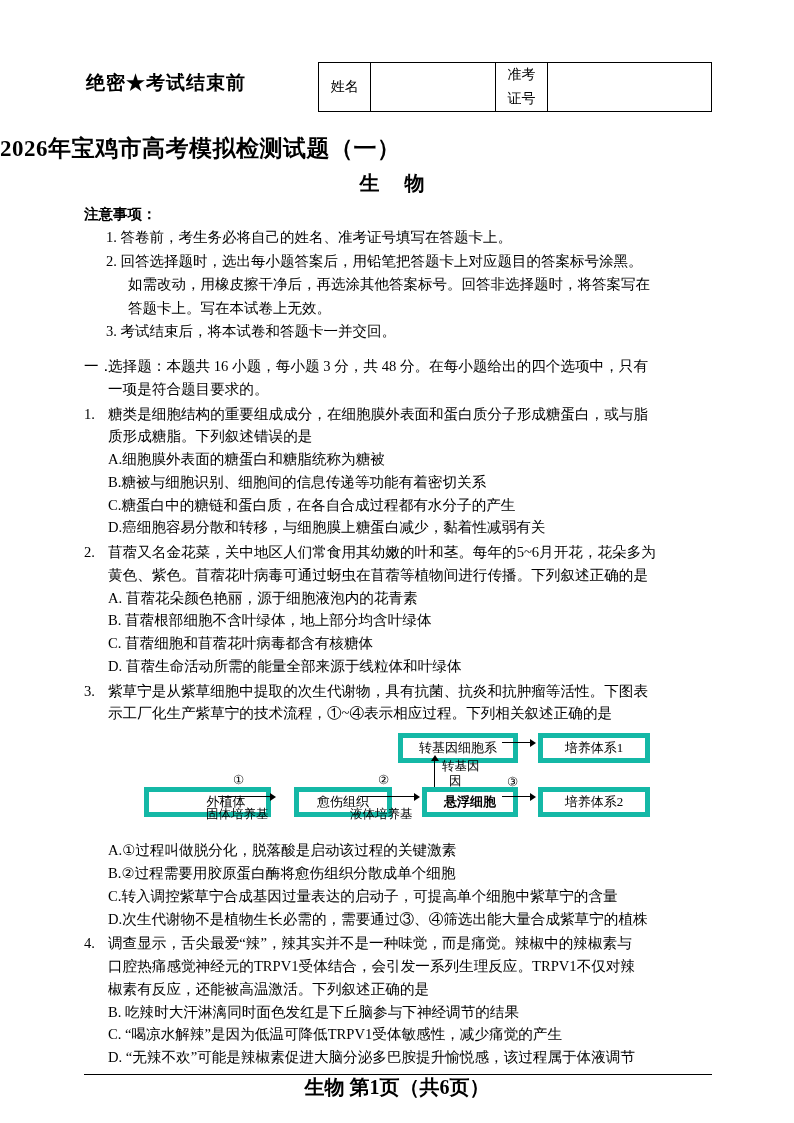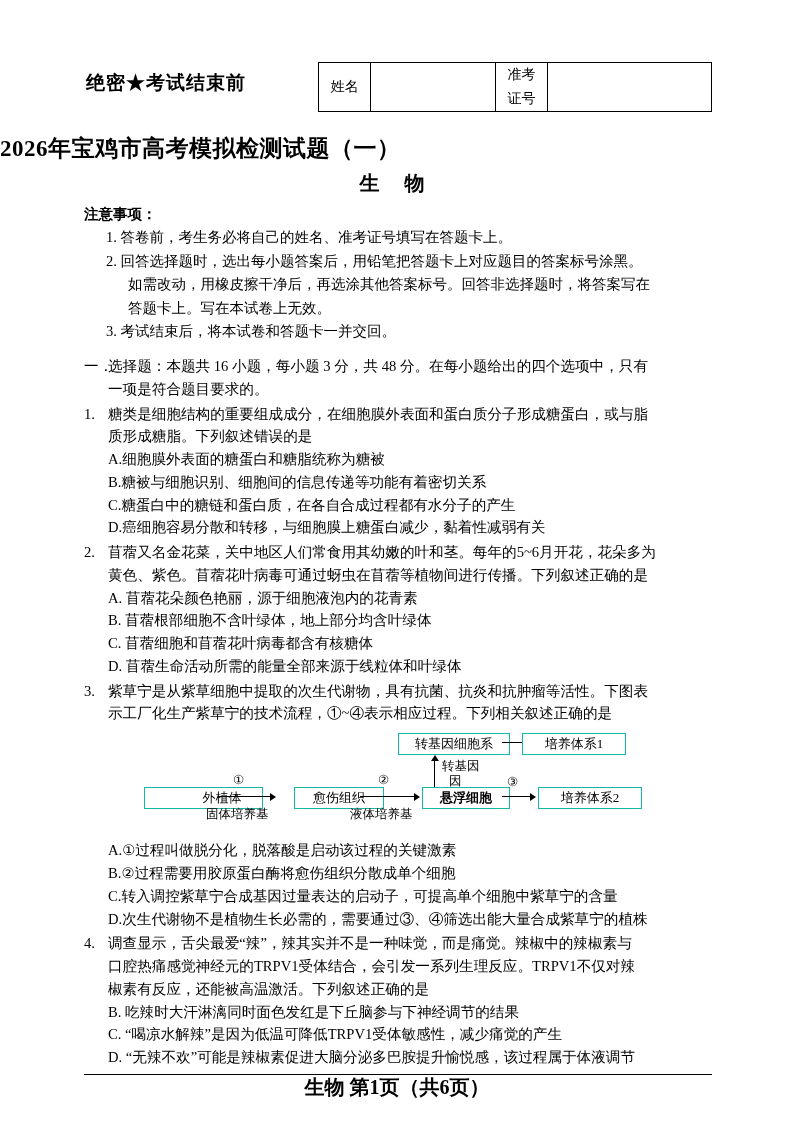--- a/index.html
+++ b/index.html
@@ -127,21 +127,21 @@
   .opt { }
 
   
   .diagram {
     position: relative;
     height: 108px;
     margin: 4px 0 2px 0;
   }
   .dbox {
     position: absolute;
-    border: 1px solid #14b8a6;
+    border: 5px solid #14b8a6;
     font-size: 13px;
     text-align: center;
     line-height: 20px;
     height: 20px;
     background: #fff;
     white-space: nowrap;
     padding: 0 3px;
   }
   .dlabel {
     position: absolute;
@@ -256,21 +256,21 @@
       <div class="qnum">3.</div>
       <div class="qbody">
         <div>紫草宁是从紫草细胞中提取的次生代谢物，具有抗菌、抗炎和抗肿瘤等活性。下图表</div>
         <div>示工厂化生产紫草宁的技术流程，①~④表示相应过程。下列相关叙述正确的是</div>
 
         <div class="diagram">
 
           <div class="dbox" style="left:290px; top:4px; width:104px;">转基因细胞系</div>
           <div class="dline" style="left:394px; top:13px; width:28px; height:1px;"></div>
           <div class="arrow-r" style="left:422px; top:10px;"></div>
-          <div class="dbox" style="left:414px; top:4px; width:96px;">培养体系1</div>
+          <div class="dbox" style="left:430px; top:4px; width:96px;">培养体系1</div>
 
           <div class="dlabel" style="left:334px; top:28px;">转基因</div>
           <div class="dlabel" style="left:341px; top:43px;">因</div>
           <div class="dline" style="left:326px; top:32px; width:1px; height:28px;"></div>
           <div class="arrow-u" style="left:323px; top:26px;"></div>
 
           <div class="dbox" style="left:36px; top:58px; width:74px;padding-left:40px;">外植体</div>
           <div class="dline" style="left:110px; top:67px; width:52px; height:1px;"></div>
           <div class="arrow-r" style="left:162px; top:64px;"></div>
           <div class="dlabel" style="left:125px; top:42px;">①</div>

